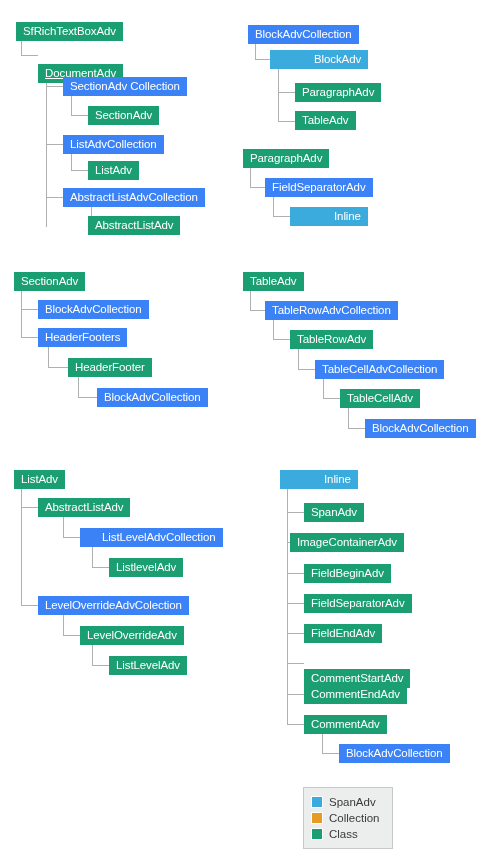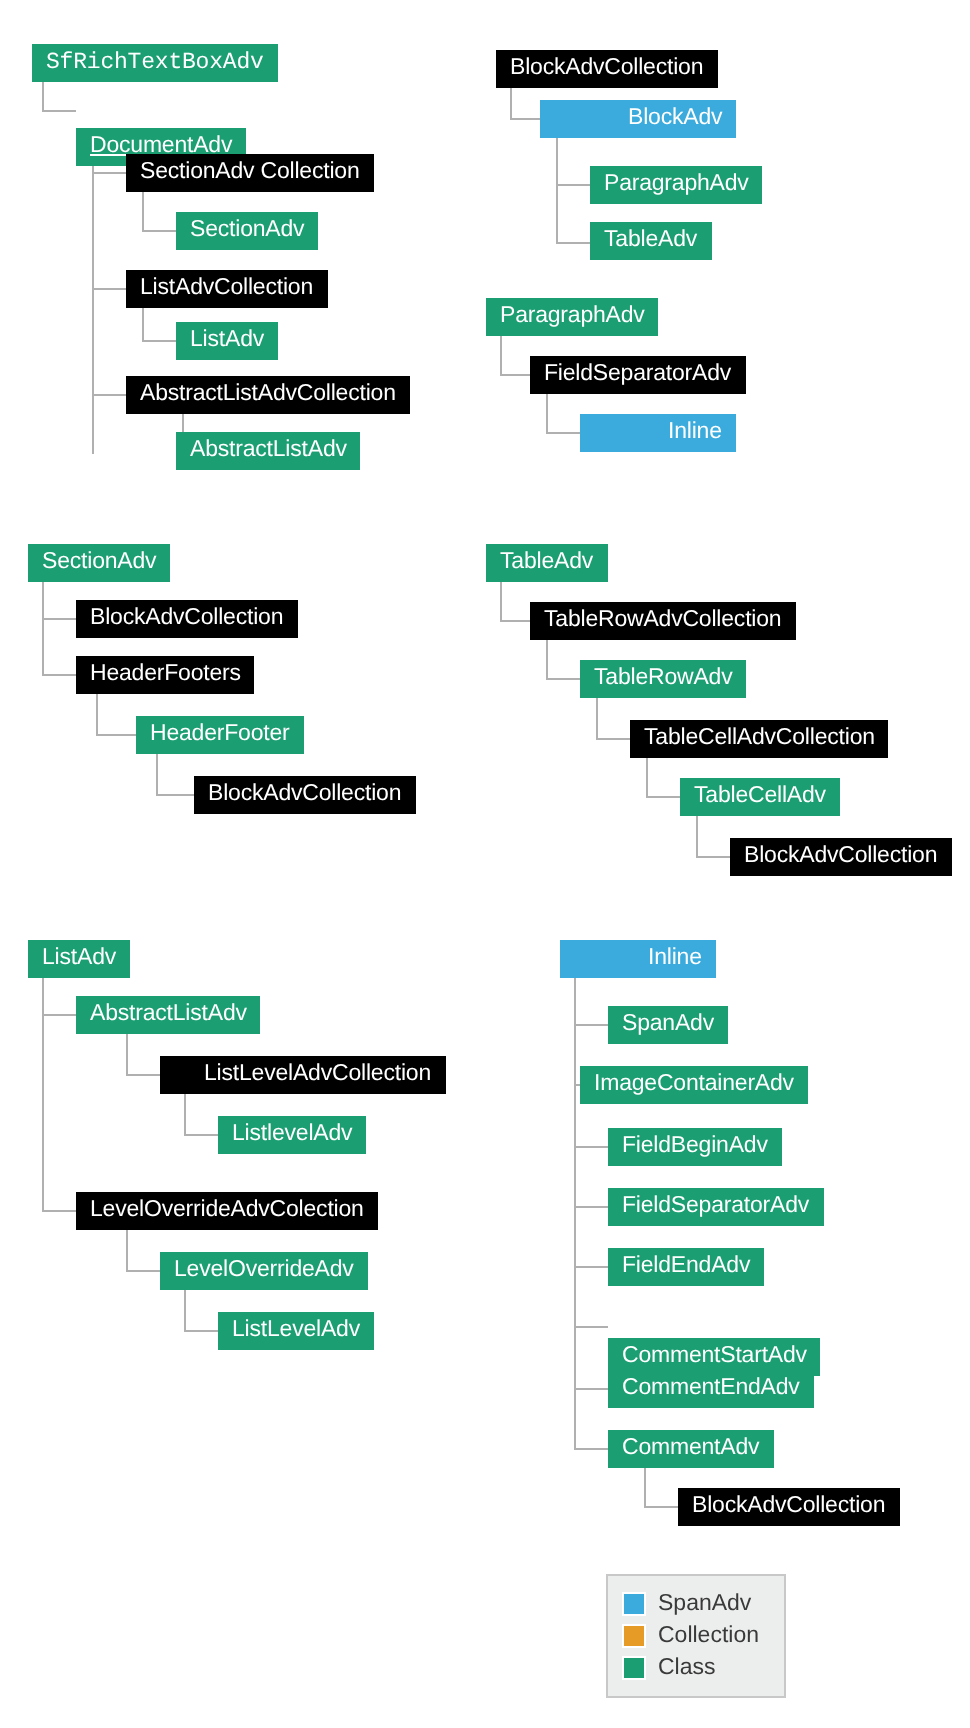--- a/index.html
+++ b/index.html
@@ -27,21 +27,21 @@
     height: 19px;
     line-height: 19px;
     color: #ffffff;
     font-size: 11.5px;
     white-space: nowrap;
     padding: 0 7px;
     box-sizing: border-box;
     letter-spacing: -0.1px;
   }
   .node.class      { background: #1a9e72; }
-  .node.collection { background: #000000; }
+  .node.collection { background: #3b82f6; }
   .node.abstract   { background: #3aabdc; padding-left: 44px; }
 
   .connector {
     position: absolute;
     background: #b0b0b0;
   }
   .connector.v { width: 1px; }
   .connector.h { height: 1px; }
 
   
@@ -86,21 +86,21 @@
     <div class="connector h" style="left:46px; top:86px; width:17px;"></div>
     <div class="connector h" style="left:46px; top:144px; width:17px;"></div>
     <div class="connector h" style="left:46px; top:197px; width:17px;"></div>
     <div class="connector v" style="left:71px; top:96px; height:19px;"></div>
     <div class="connector h" style="left:71px; top:115px; width:17px;"></div>
     <div class="connector v" style="left:71px; top:154px; height:16px;"></div>
     <div class="connector h" style="left:71px; top:170px; width:17px;"></div>
     <div class="connector v" style="left:91px; top:207px; height:18px;"></div>
     <div class="connector h" style="left:91px; top:225px; width:17px;"></div>
 
-    <div class="node class" style="left:16px; top:22px;font-family:Liberation Mono, monospace;">SfRichTextBoxAdv</div>
+    <div class="node class" style="left:16px; top:22px;">SfRichTextBoxAdv</div>
     <div class="node class" style="left:38px; top:64px;text-decoration:underline;">DocumentAdv</div>
     <div class="node collection" style="left:63px; top:77px;">SectionAdv Collection</div>
     <div class="node class" style="left:88px; top:106px;">SectionAdv</div>
     <div class="node collection" style="left:63px; top:135px;">ListAdvCollection</div>
     <div class="node class" style="left:88px; top:161px;">ListAdv</div>
     <div class="node collection" style="left:63px; top:188px;">AbstractListAdvCollection</div>
     <div class="node class" style="left:88px; top:216px;">AbstractListAdv</div>
   </div>
 
   <div class="tree" style="left:0px; top:0px;">

